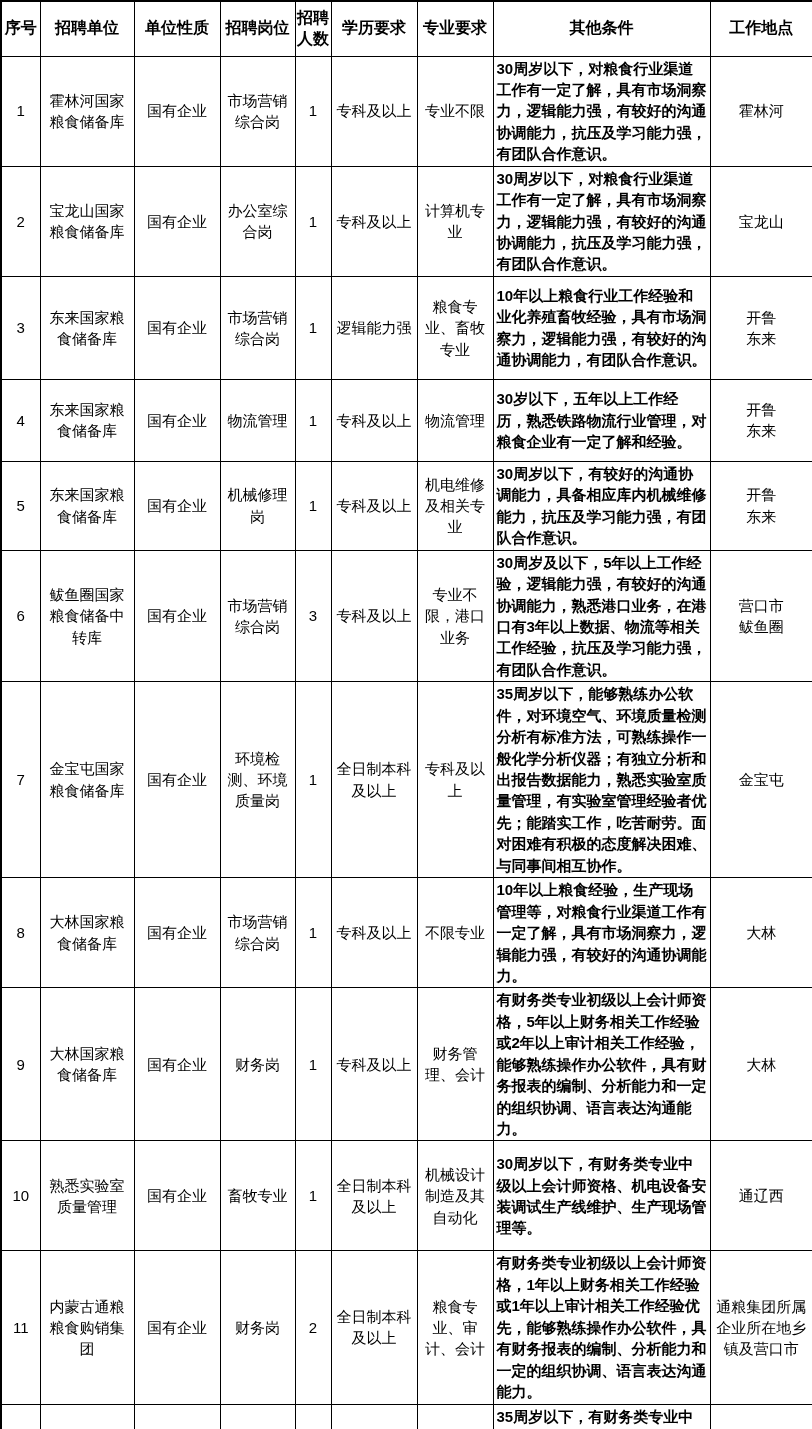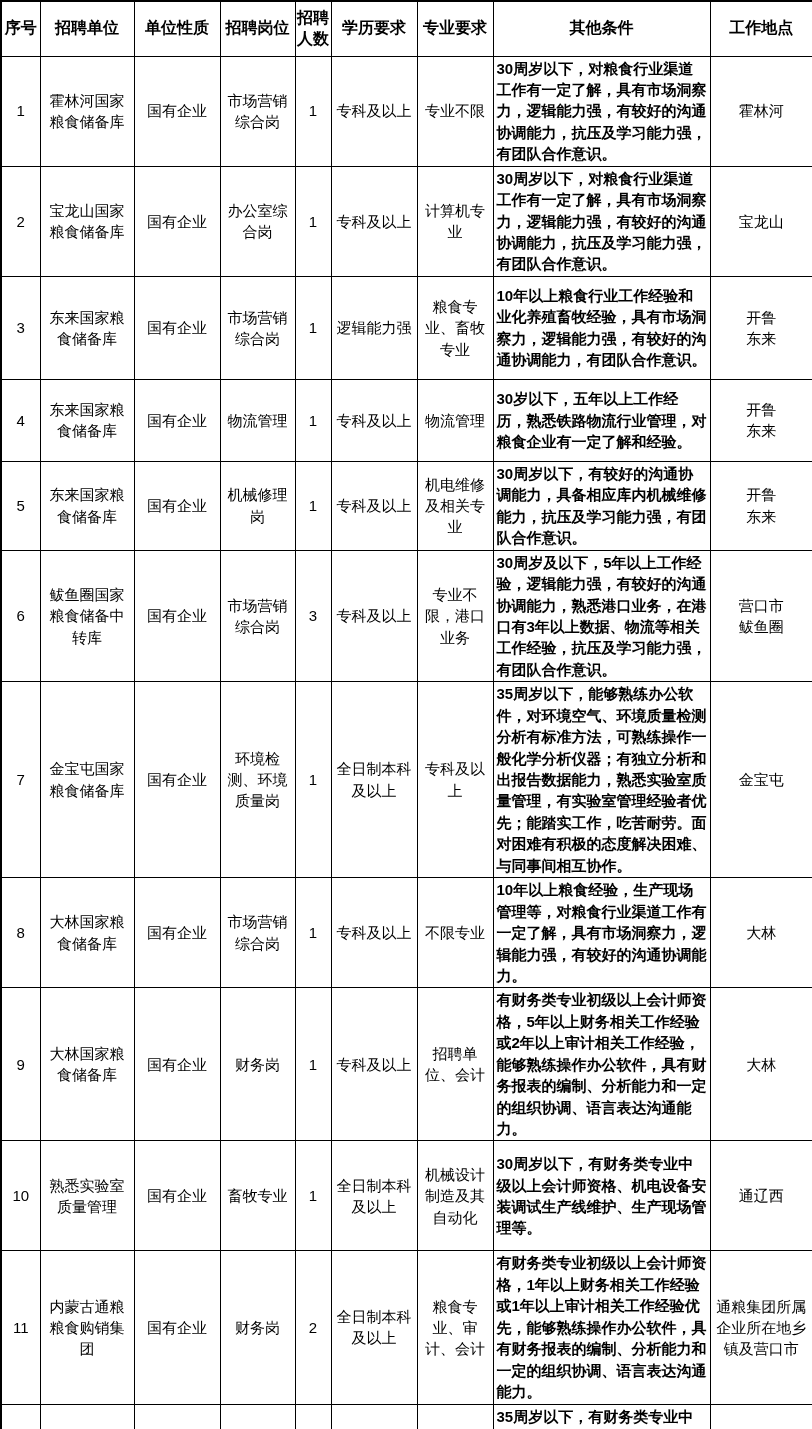--- a/index.html
+++ b/index.html
@@ -168,21 +168,21 @@
     <td class="cell-conditions">10年以上粮食经验，生产现场管理等，对粮食行业渠道工作有一定了解，具有市场洞察力，逻辑能力强，有较好的沟通协调能力。</td>
     <td class="cell-location">大林</td>
   </tr>
       <tr style="height: 135px;">
     <td class="cell-seq">9</td>
     <td class="cell-unit">大林国家粮食储备库</td>
     <td class="cell-nature">国有企业</td>
     <td class="cell-position">财务岗</td>
     <td class="cell-count">1</td>
     <td class="cell-education">专科及以上</td>
-    <td class="cell-major">招聘单位、会计</td>
+    <td class="cell-major">财务管理、会计</td>
     <td class="cell-conditions">有财务类专业初级以上会计师资格，5年以上财务相关工作经验或2年以上审计相关工作经验，能够熟练操作办公软件，具有财务报表的编制、分析能力和一定的组织协调、语言表达沟通能力。</td>
     <td class="cell-location">大林</td>
   </tr>
       <tr style="height: 110px;">
     <td class="cell-seq">10</td>
     <td class="cell-unit">熟悉实验室质量管理</td>
     <td class="cell-nature">国有企业</td>
     <td class="cell-position">畜牧专业</td>
     <td class="cell-count">1</td>
     <td class="cell-education">全日制本科及以上</td>

